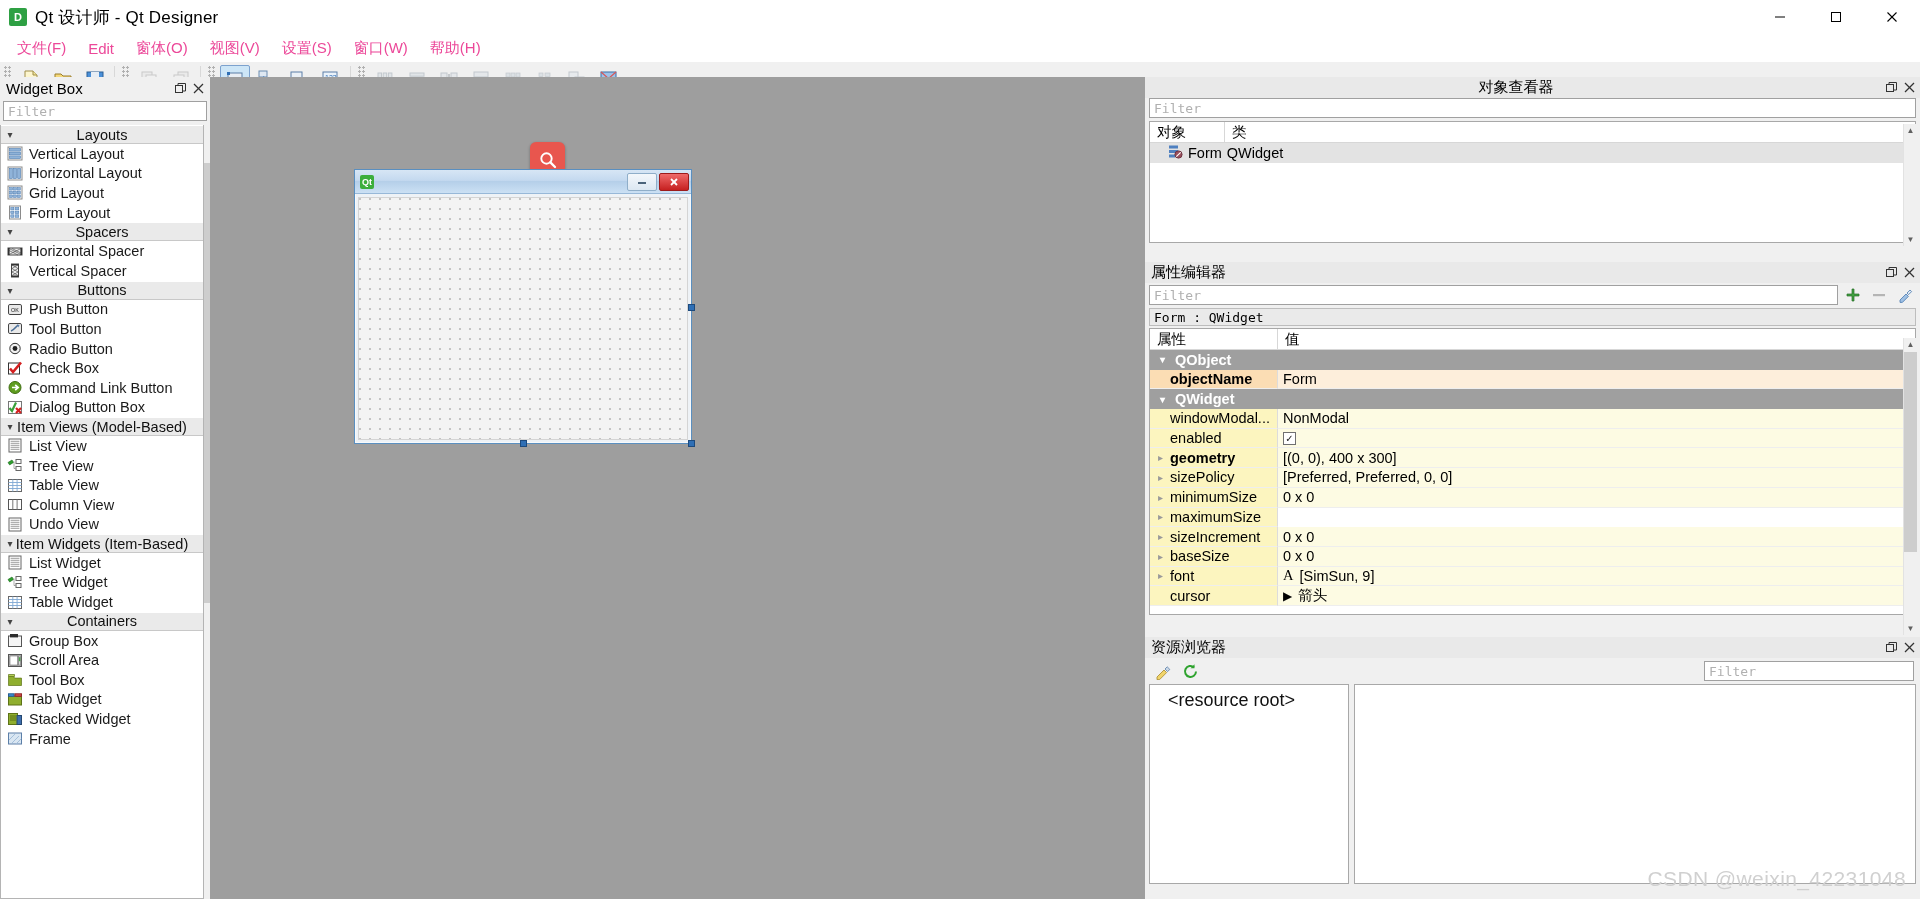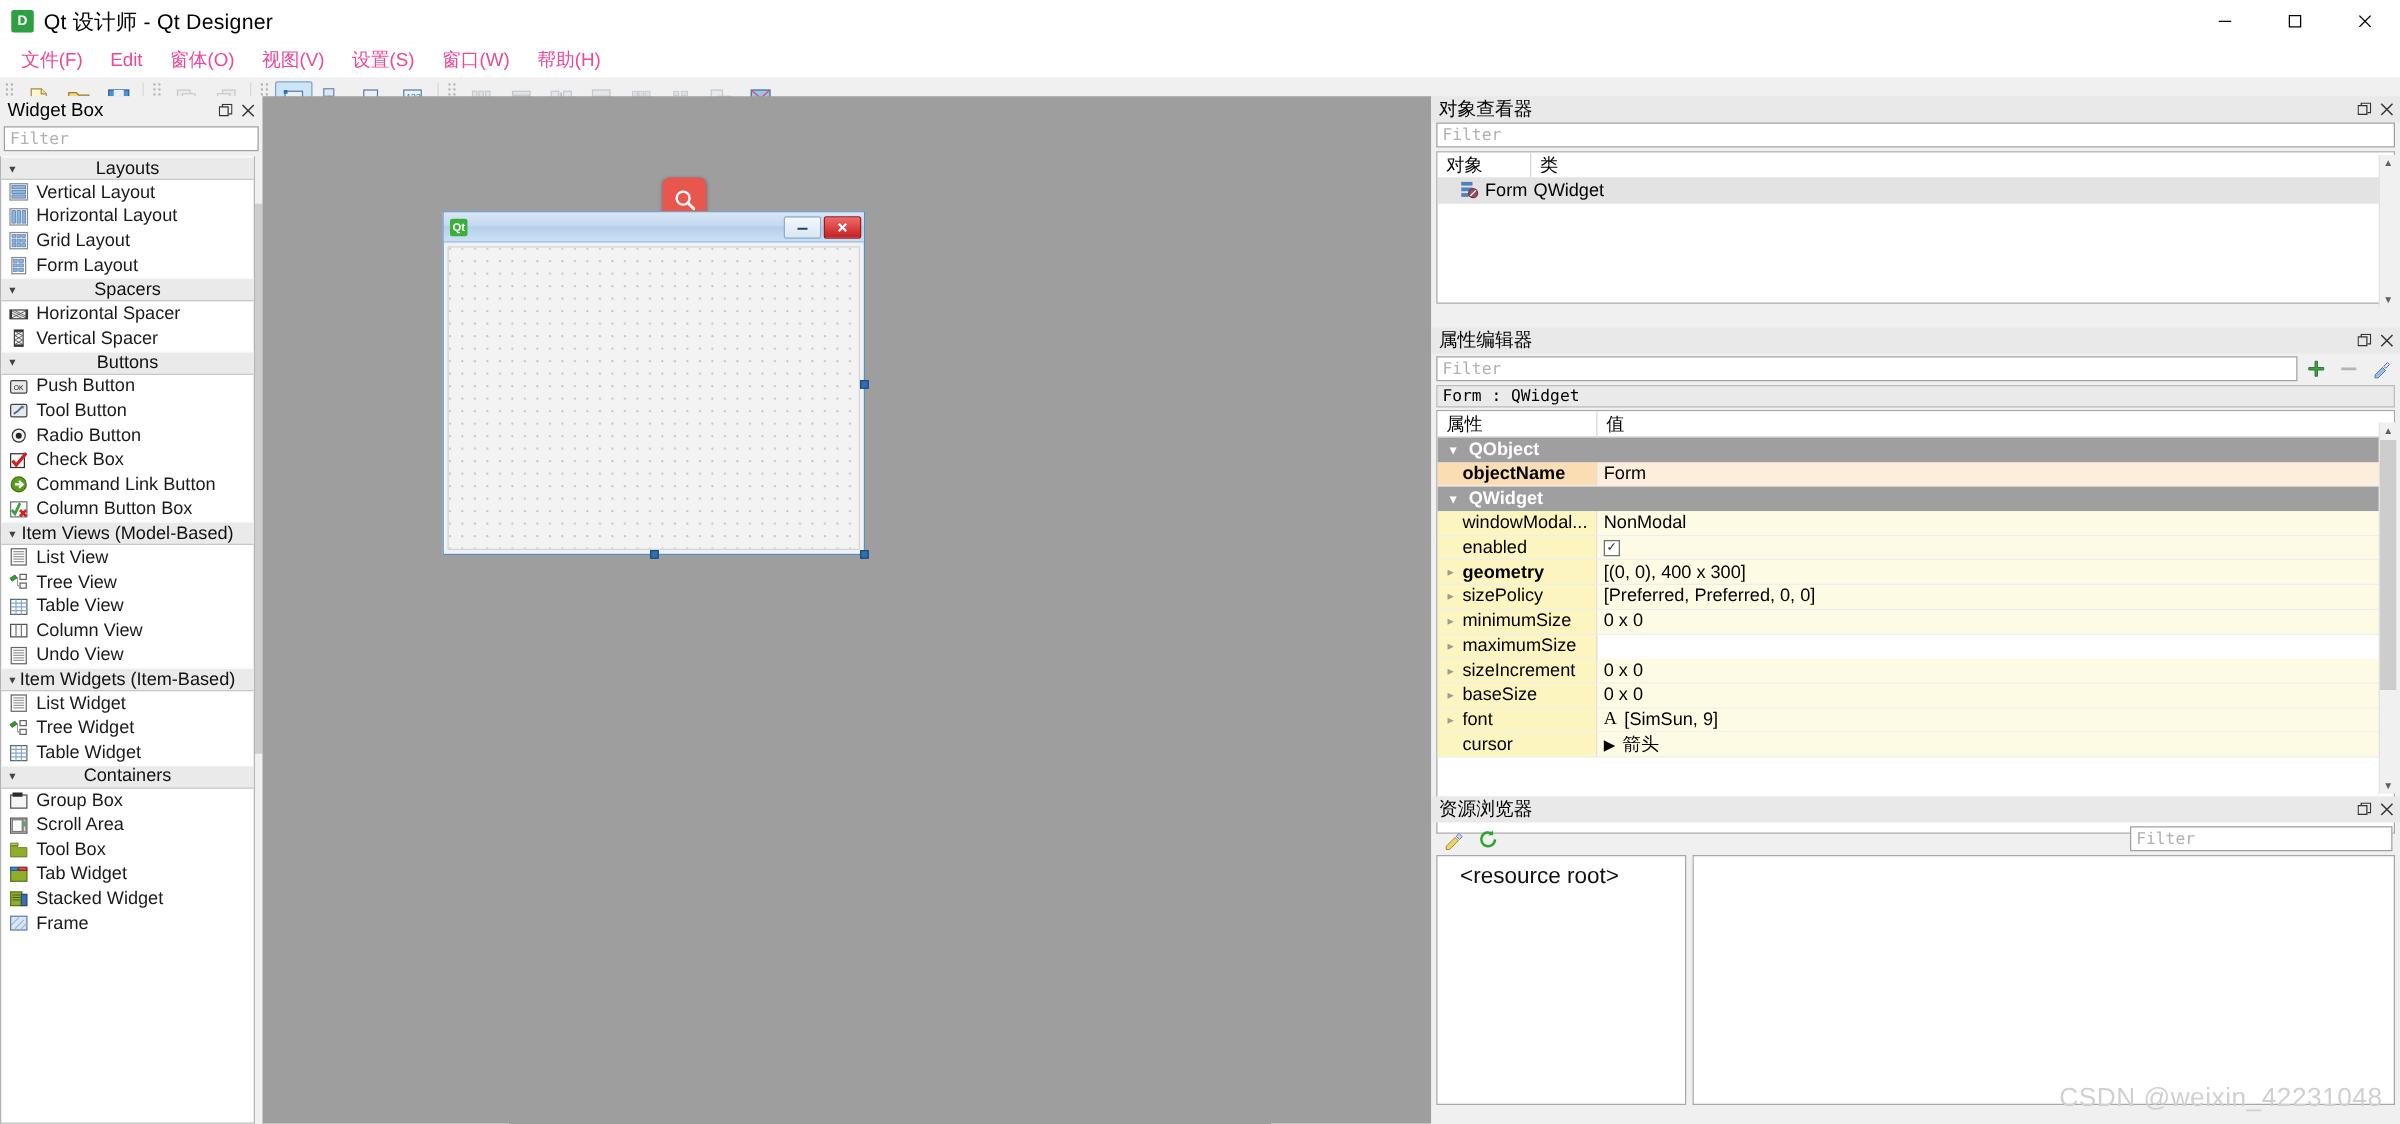--- a/index.html
+++ b/index.html
@@ -168,21 +168,21 @@
     box-shadow:0 1px 3px rgba(0,0,0,.3);
   }
 
   
   .rightdock {
     position:absolute; right:0; top:77px; width:775px; height:822px;
     background:#f0f0f0;
   }
   .panel { position:absolute; left:0; width:775px; }
 
-  .obj-inspector { top:0; height:185px; }
+  .obj-inspector { top:0; height:185px;text-align:center; }
   .prop-editor   { top:185px; height:375px; }
   .res-browser   { top:560px; height:262px; }
 
   .pnl-head {
     height:21px; display:flex; align-items:center; padding:0 3px 0 6px;
     background:#e9e9e9; font-size:15px; color:#000;
   }
   .pnl-head .t { flex:1; }
 
   .tbl {
@@ -597,21 +597,21 @@
           <span class="lbl">Command Link Button</span>
         </div>
         <div class="wb-item">
           <span class="ico">
             <svg width="16" height="15" viewBox="0 0 16 15">
               <rect x="1.5" y="1.5" width="13" height="12" fill="#fff" stroke="#777"></rect>
               <path d="M2.5 8l2.5 3L9 2.5" stroke="#3aa03a" stroke-width="2.2" fill="none"></path>
               <path d="M9 8l5 5M14 8l-5 5" stroke="#d42020" stroke-width="2.2"></path>
             </svg>
           </span>
-          <span class="lbl">Column Button Box</span>
+          <span class="lbl">Dialog Button Box</span>
         </div>
         <div class="wb-cat">
           <span class="arrow">▾</span>
           <span class="lbl">Item Views (Model-Based)</span>
         </div>
         <div class="wb-item">
           <span class="ico">
             <svg width="16" height="15" viewBox="0 0 16 15">
               <rect x="2" y="1" width="12" height="13" fill="#fff" stroke="#666"></rect>
               <g stroke="#9b9b9b" stroke-width="1">
@@ -883,21 +883,21 @@
             </svg>
         </div>
         <div class="mini-btn">
           <svg width="16" height="16" viewBox="0 0 16 16">
               <path d="M3 13l6-6 2.4 2.4-6 6H3z" fill="#9fc0e4" stroke="#4a7ab0" stroke-width=".8"></path>
               <path d="M10 6l3-3 1.6 1.6-3 3z" fill="#dfe8f2" stroke="#4a7ab0" stroke-width=".8"></path>
             </svg>
         </div>
       </div>
       <div class="clsline">Form : QWidget</div>
-      <div class="tbl" style="margin-top:2px;height:339px;">
+      <div class="tbl" style="margin-top:2px;height:287px;">
         <div class="tbl-head">
           <div class="th" style="width:128px;">属性</div>
           <div class="th" style="flex:1;border-right:none;">值</div>
         </div>
         <div class="prop-rows" id="prop-rows">
             <div class="prow group">
               <div class="pname">
                 <span class="expander" style="color:#fff">▾</span>
                 <span>QObject</span>
               </div>

